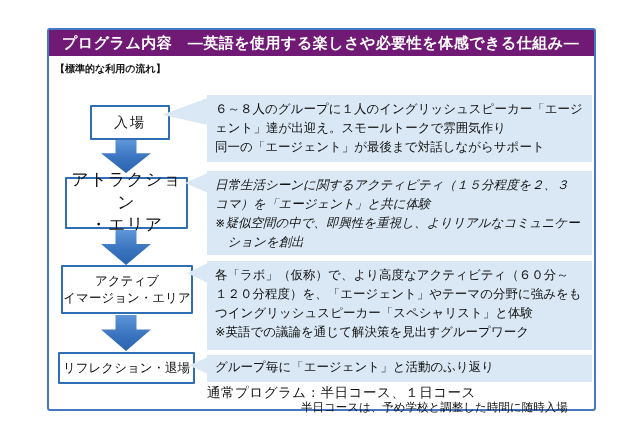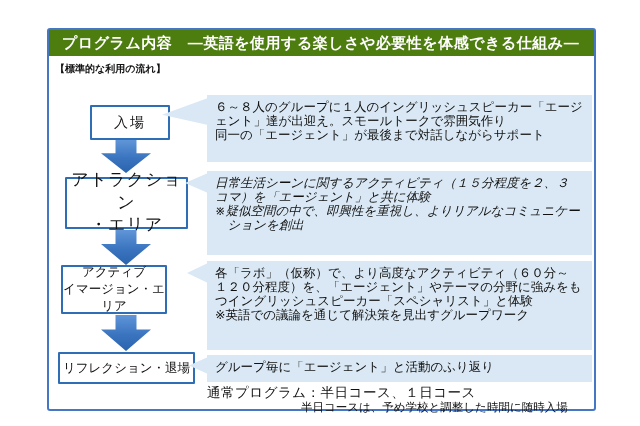--- a/index.html
+++ b/index.html
@@ -8,57 +8,57 @@
     font-family:"Liberation Sans","DejaVu Sans",sans-serif;
     color:#111111;overflow:hidden;
   }
   .frame{
     position:absolute;left:47px;top:28px;width:549px;height:383px;
     background:#ffffff;border:2px solid #4677c5;border-radius:3px;
     box-sizing:border-box;
   }
   .header-bar{
     position:absolute;left:0;top:0;width:100%;height:26px;
-    background:#4d7c0f;display:flex;align-items:center;
+    background:#701a75;display:flex;align-items:center;
     box-sizing:border-box;padding-left:13px;
   }
   .header-title{
     color:#ffffff;font-size:15px;font-weight:bold;letter-spacing:0.5px;
     white-space:nowrap;
   }
   .subtitle{
     position:absolute;left:6px;top:32px;font-size:10px;font-weight:bold;
     color:#111111;white-space:nowrap;
   }
   .flow-box{
     position:absolute;background:#ffffff;border:2.5px solid #2f6eb5;
     box-sizing:border-box;display:flex;align-items:center;justify-content:center;
     text-align:center;white-space:pre-line;color:#111111;border-radius:1px;
     line-height:1.35;
   }
   .box-1{left:41px;top:75px;width:80px;height:35px;font-size:14px;letter-spacing:2px;}
   .box-2{left:16px;top:147px;width:123px;height:52px;font-size:17px;letter-spacing:1px;}
-  .box-3{left:12px;top:235px;width:106px;height:49px;font-size:12.5px;}
+  .box-3{left:12px;top:235px;width:132px;height:49px;font-size:12.5px;}
   .box-4{left:9px;top:322px;width:137px;height:32px;font-size:12.5px;border-width:2px;}
   .down-arrow{
     position:absolute;left:52px;width:50px;
     background:linear-gradient(180deg,#6096d8 0%,#3a74bf 55%,#2b64ad 100%);
     clip-path:polygon(29% 0, 71% 0, 71% 40%, 100% 40%, 50% 100%, 0 40%, 29% 40%);
   }
   .arrow-1{top:110px;height:33px;}
   .arrow-2{top:200px;height:35px;}
   .arrow-3{top:285px;height:36px;}
   .callout{position:absolute;background:#d9e8f4;}
   .callout-1{left:113px;top:68px;width:46px;height:27px;clip-path:polygon(100% 0, 100% 100%, 0 62%);}
   .callout-2{left:136px;top:143px;width:23px;height:20px;clip-path:polygon(100% 0, 100% 100%, 0 50%);}
   .callout-3{left:138px;top:233px;width:21px;height:20px;clip-path:polygon(100% 0, 100% 100%, 0 50%);}
   .callout-4{left:140px;top:327px;width:19px;height:17px;clip-path:polygon(100% 0, 100% 100%, 0 50%);}
   .desc-block{
     position:absolute;left:158px;width:385px;background:#d9e8f4;
-    box-sizing:border-box;padding:5px 8px;font-size:12.5px;line-height:14px;
+    box-sizing:border-box;padding:5px 8px;font-size:12.5px;line-height:19px;
     white-space:pre-line;color:#111111;
   }
   .desc-1{top:65px;height:67px;}
   .desc-2{top:141px;height:84px;font-style:italic;}
   .desc-3{top:231px;height:89px;}
   .desc-4{top:325px;height:27px;padding-top:4px;line-height:17px;}
   .footer-line1{
     position:absolute;left:158px;top:354px;font-size:13.5px;color:#111111;
     white-space:nowrap;letter-spacing:0.5px;
   }

